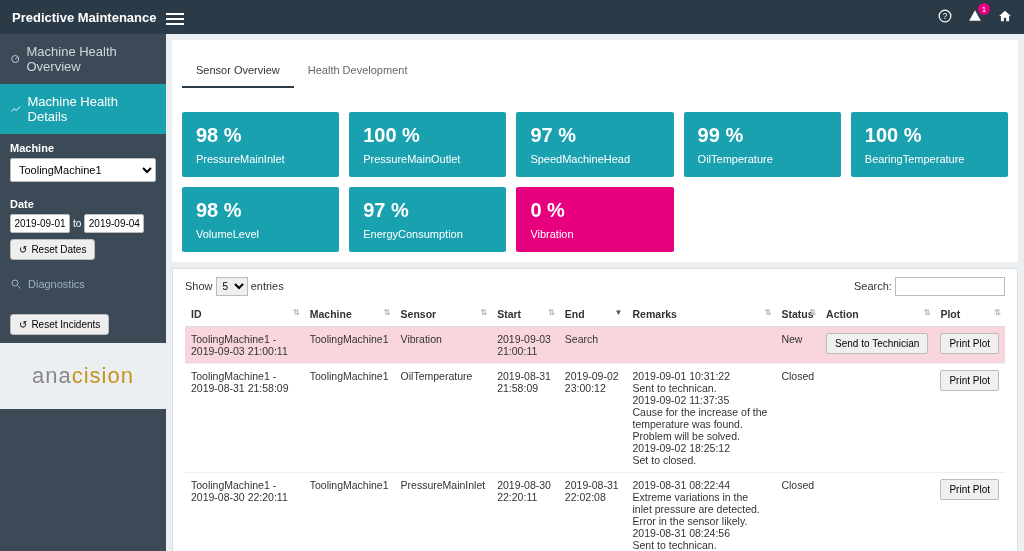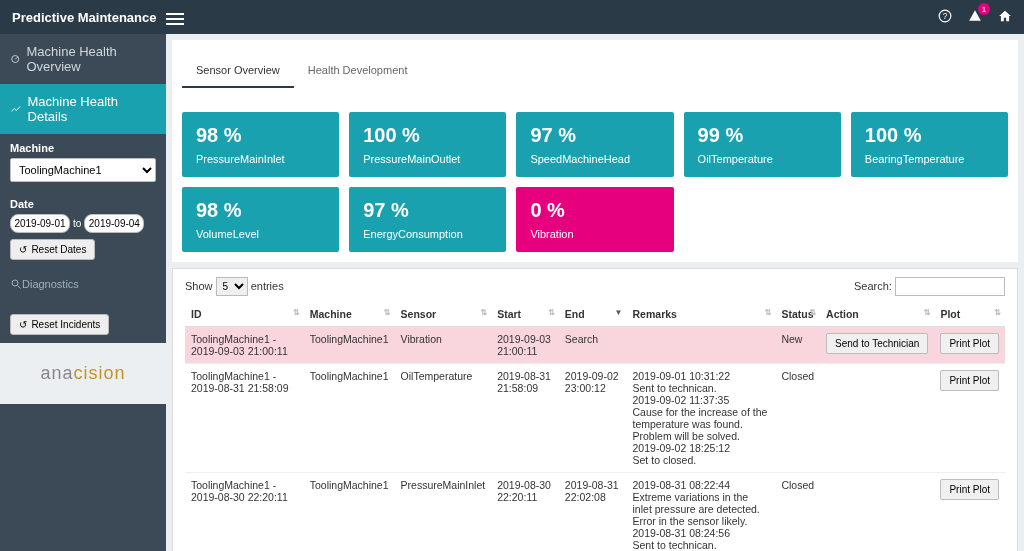--- a/index.html
+++ b/index.html
@@ -13,26 +13,26 @@
 .badge { position:absolute; top:-6px; right:-8px; background:#e6007e; color:#fff; border-radius:50%; width:12px; height:12px; font-size:8px; display:flex; align-items:center; justify-content:center;}
 .layout { display: flex; min-height: calc(100vh - 34px); }
 .sidebar { width: 166px; background: #3b4a56; color: #d0d6db; padding: 0; }
 .nav-item { padding: 10px 10px; font-size: 13px; cursor: pointer; display:flex; align-items:center; gap:6px;}
 .nav-item.active { background: #1aa1af; color: #fff; }
 .nav-item svg { width:12px; height:12px; fill:currentColor; }
 .side-section { padding: 8px 10px; }
 .side-label { color: #fff; font-weight: bold; font-size: 11px; margin-bottom:4px; display:block;}
 .select { width: 100%; padding: 4px; font-size: 11px; border:1px solid #bbb; background:#fff; border-radius:2px;}
 .date-row { display:flex; align-items:center; gap:3px; }
-.date-input { width: 60px; padding:3px 3px; font-size:10px; text-align:center; border:1px solid #bbb; border-radius:8px;}
+.date-input { width: 60px; padding:3px 3px; font-size:10px; text-align:center; border:1px solid #bbb; border-radius:2px;}
 .date-to { font-size:10px; color:#fff;}
 .side-btn { margin-top:6px; padding:4px 8px; font-size:10px; background:#eee; border:1px solid #bbb; border-radius:3px; cursor:pointer; display:inline-flex; align-items:center; gap:4px;}
-.diagnostics { padding:10px; color:#9fb0bd; font-size:11px; cursor:pointer; display:flex; align-items:flex-end; gap:0;}
+.diagnostics { padding:10px; color:#9fb0bd; font-size:11px; cursor:pointer; display:flex; align-items:flex-end; gap:6px;}
 .logo { text-align:center; padding:20px 0; background:#eceff1;}
-.logo-text { font-size:18px; font-weight:300; letter-spacing:1px;}
+.logo-text { font-size:22px; font-weight:300; letter-spacing:1px;}
 .logo-text .ana { color:#888;}
 .logo-text .cision { color:#c4941e;}
 .main { flex:1; padding: 0; }
 .tabs-wrap { background:#fff; margin:6px; border-bottom:0;}
 .tabs { display:flex; padding:14px 10px;}
 .tab { padding:10px 14px; font-size:11px; color:#666; cursor:pointer; border-bottom:2px solid transparent;}
 .tab.active { color:#333; border-bottom:2px solid #2a3a47;}
 .cards { display:grid; grid-template-columns: repeat(5, 1fr); gap:10px; padding:10px;}
 .card { background:#1aa1af; color:#fff; padding:12px 14px; border-radius:2px;}
 .card.crit { background:#e6007e;}

